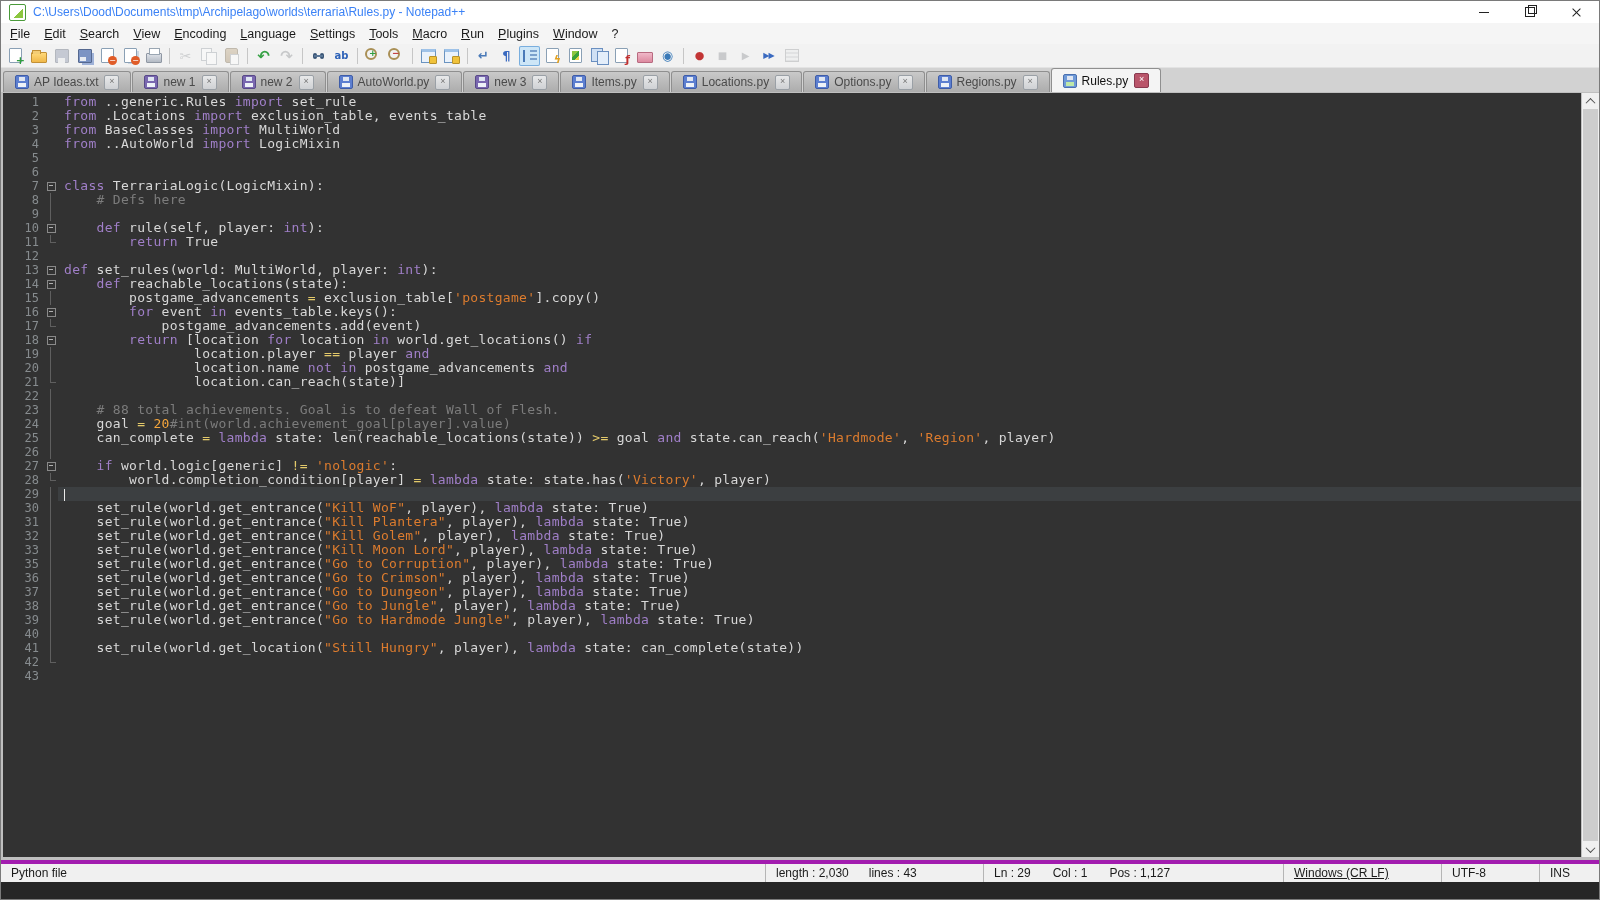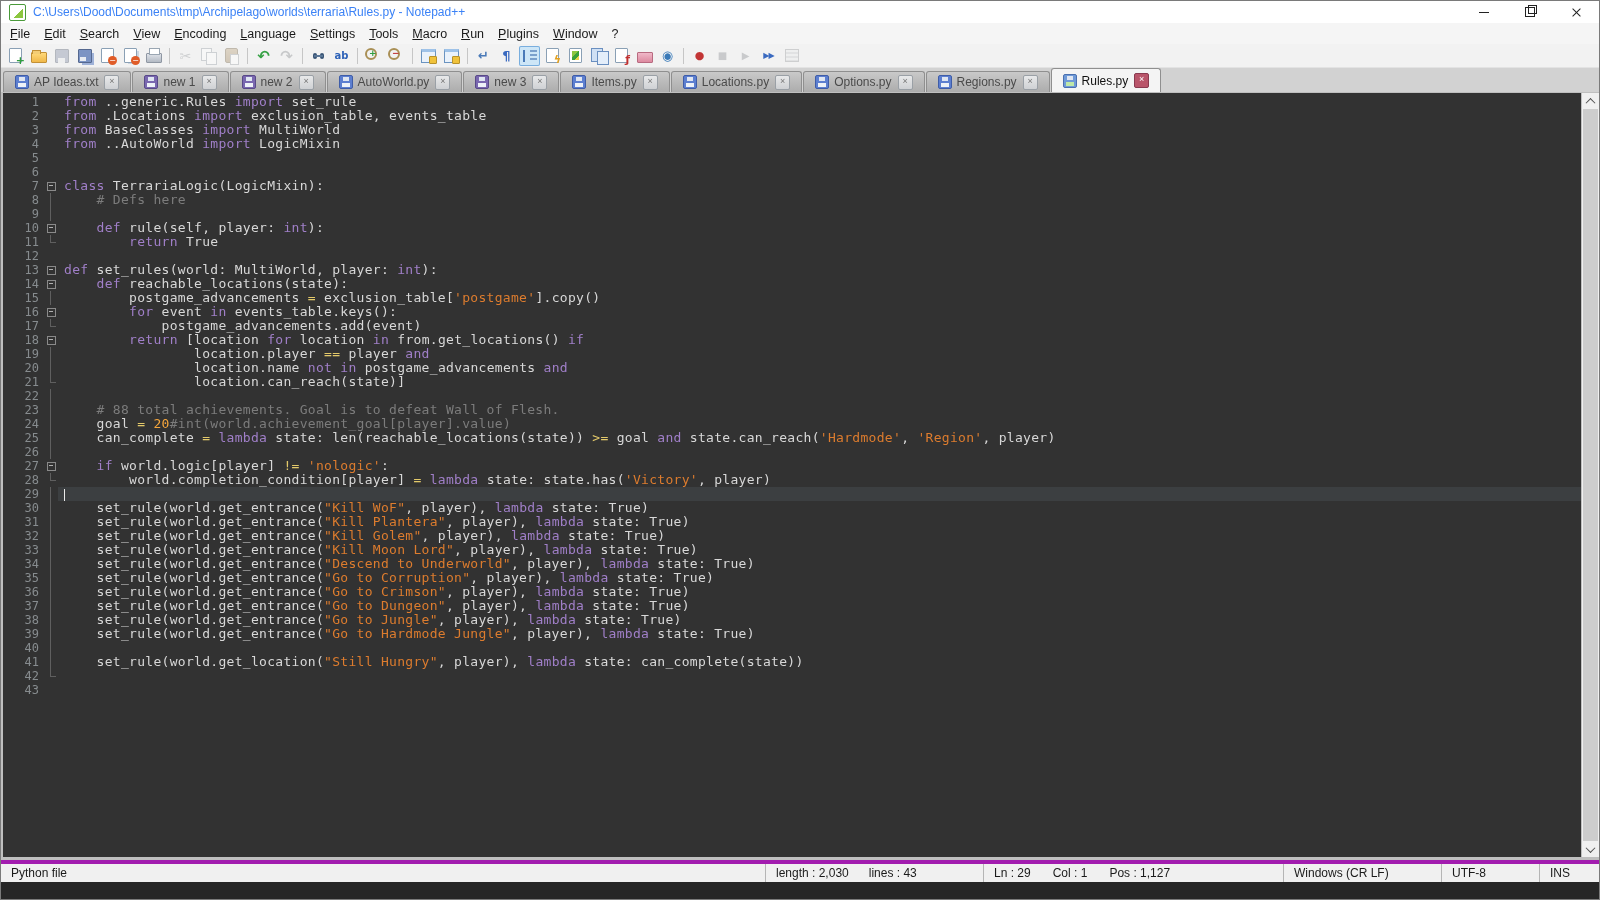--- a/index.html
+++ b/index.html
@@ -116,21 +116,21 @@
   .chev-up{transform:rotate(45deg) translate(1px,1px);}
   .chev-down{transform:rotate(225deg) translate(1px,1px);}
   .vthumb{flex:1;background:#cdcdcd;margin:0 1px;}
 
   
   .statusbar{height:18px;background:#f0f0f0;border-top:4px solid #a21caf;display:flex;align-items:center;font-size:12px;color:#1a1a1a;flex:none;}
   .sb-cell{display:flex;align-items:center;height:100%;padding:0 10px;border-left:1px solid #b5b5b5;box-sizing:border-box;white-space:nowrap;}
   .sb-doc{flex:1;border-left:none;}
   .sb-len{width:218px;gap:20px;}
   .sb-pos{width:300px;gap:22px;}
-  .sb-eol{width:118px;}
+  .sb-eol{width:118px;text-decoration:underline;}
   .sb-enc{width:98px;margin-left:40px;}
   .sb-ins{width:60px;}
   .bottomstrip{height:17px;background:#262626;flex:none;}
 </style>
 </head>
 <body>
 
 <div class="win">
 
   <div class="titlebar">
@@ -423,21 +423,21 @@
 
         <div class="lrow">
           <span class="lnum">17</span>
           <span class="fcell end"></span>
           <span class="ltext"><span><span>            postgame_advancements.add(event)</span></span></span>
         </div>
 
         <div class="lrow">
           <span class="lnum">18</span>
           <span class="fcell box"></span>
-          <span class="ltext"><span><span>        </span><span class=" kw">return</span><span> [location </span><span class=" kw">for</span><span> location </span><span class=" kw">in</span><span> from.get_locations() </span><span class=" kw">if</span></span></span>
+          <span class="ltext"><span><span>        </span><span class=" kw">return</span><span> [location </span><span class=" kw">for</span><span> location </span><span class=" kw">in</span><span> world.get_locations() </span><span class=" kw">if</span></span></span>
         </div>
 
         <div class="lrow">
           <span class="lnum">19</span>
           <span class="fcell v"></span>
           <span class="ltext"><span><span>                location.player </span><span class=" op">==</span><span> player </span><span class=" kw">and</span></span></span>
         </div>
 
         <div class="lrow">
           <span class="lnum">20</span>
@@ -477,21 +477,21 @@
 
         <div class="lrow">
           <span class="lnum">26</span>
           <span class="fcell v"></span>
           <span class="ltext"><span></span></span>
         </div>
 
         <div class="lrow">
           <span class="lnum">27</span>
           <span class="fcell box"></span>
-          <span class="ltext"><span><span>    </span><span class=" kw">if</span><span> world.logic[player] </span><span class=" op">!=</span><span> </span><span class=" str">'nologic'</span><span>:</span></span></span>
+          <span class="ltext"><span><span>    </span><span class=" kw">if</span><span> world.logic[generic] </span><span class=" op">!=</span><span> </span><span class=" str">'nologic'</span><span>:</span></span></span>
         </div>
 
         <div class="lrow">
           <span class="lnum">28</span>
           <span class="fcell end"></span>
           <span class="ltext"><span><span>        world.completion_condition[player] </span><span class=" op">=</span><span> </span><span class=" kw">lambda</span><span> state: state.has(</span><span class=" str">'Victory'</span><span>, player)</span></span></span>
         </div>
 
         <div class="lrow">
           <span class="lnum">29</span>
@@ -516,25 +516,20 @@
           <span class="fcell v"></span>
           <span class="ltext"><span><span>    set_rule(world.get_entrance(</span><span class=" str">"Kill Golem"</span><span>, player), </span><span class=" kw">lambda</span><span> state: True)</span></span></span>
         </div>
 
         <div class="lrow">
           <span class="lnum">33</span>
           <span class="fcell v"></span>
           <span class="ltext"><span><span>    set_rule(world.get_entrance(</span><span class=" str">"Kill Moon Lord"</span><span>, player), </span><span class=" kw">lambda</span><span> state: True)</span></span></span>
         </div>
 
-        <div class="lrow">
-          <span class="lnum">34</span>
-          <span class="fcell v"></span>
-          <span class="ltext"><span><span>    set_rule(world.get_entrance(</span><span class=" str">"Descend to Underworld"</span><span>, player), </span><span class=" kw">lambda</span><span> state: True)</span></span></span>
-        </div>
 
         <div class="lrow">
           <span class="lnum">35</span>
           <span class="fcell v"></span>
           <span class="ltext"><span><span>    set_rule(world.get_entrance(</span><span class=" str">"Go to Corruption"</span><span>, player), </span><span class=" kw">lambda</span><span> state: True)</span></span></span>
         </div>
 
         <div class="lrow">
           <span class="lnum">36</span>
           <span class="fcell v"></span>

